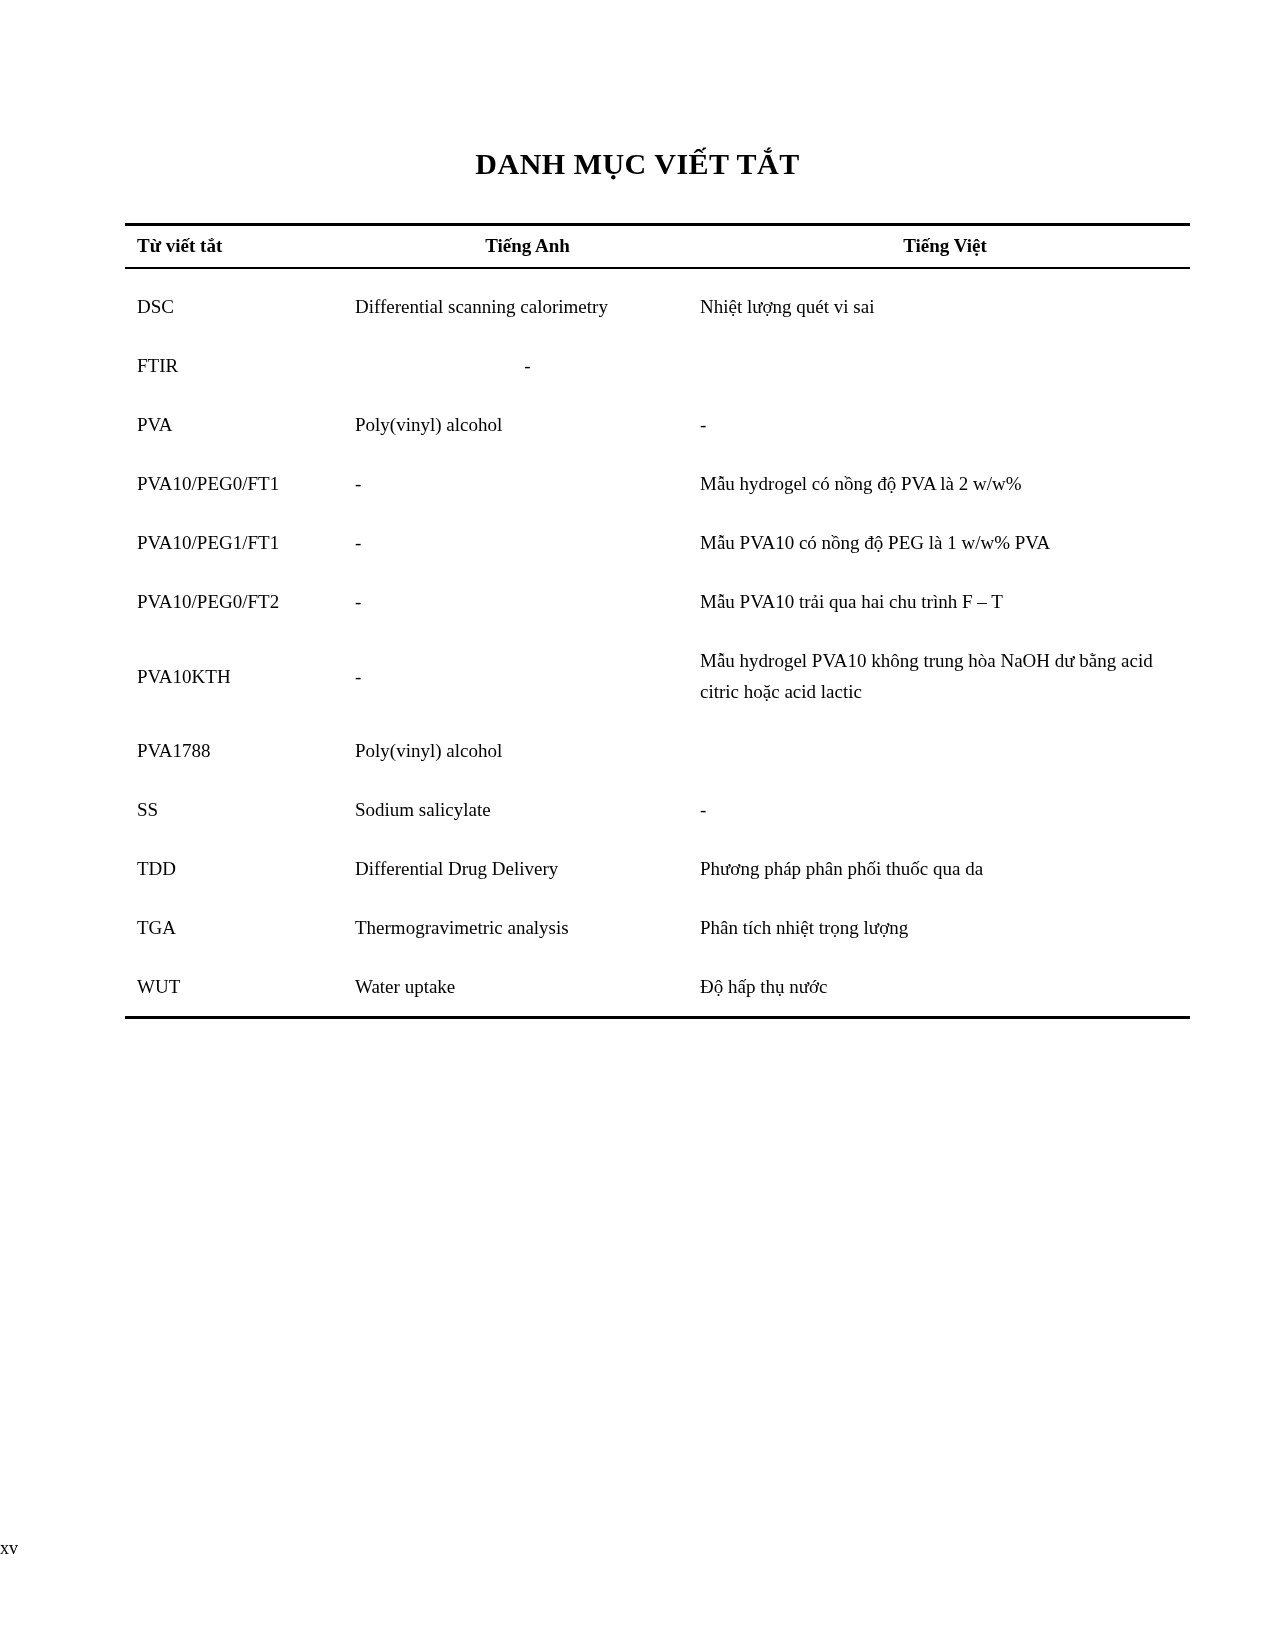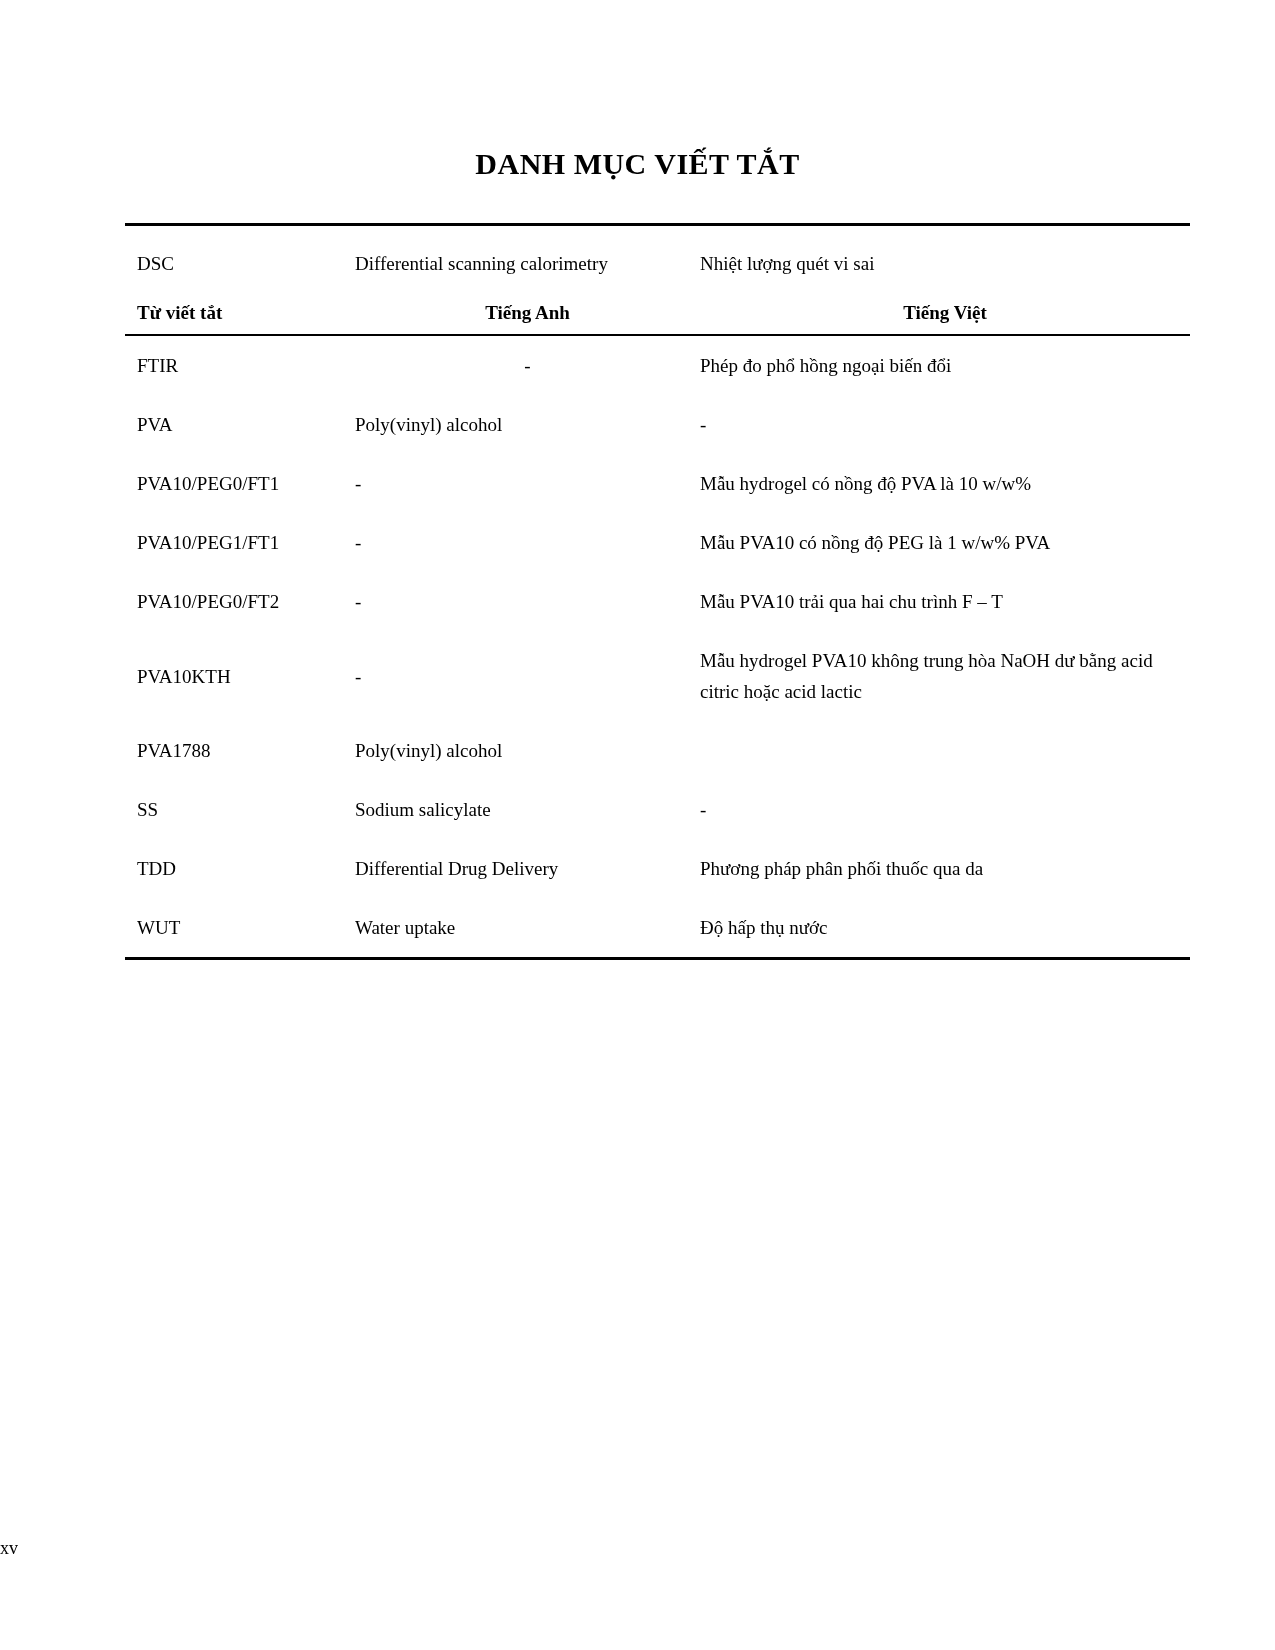--- a/index.html
+++ b/index.html
@@ -55,49 +55,48 @@
     font-size: 18px;
   }
 </style>
 </head>
 <body>
 
 <h1 class="title">DANH MỤC VIẾT TẮT</h1>
 
 <div class="abbr-table">
 
+  <div class="trow thead">
+    <div class="c1">Từ viết tắt</div>
+    <div class="c2">Tiếng Anh</div>
+    <div class="c3">Tiếng Việt</div>
+  </div>
+
   <div class="trow tbody-row first-body-row">
     <div class="c1">DSC</div>
     <div class="c2">Differential scanning calorimetry</div>
     <div class="c3">Nhiệt lượng quét vi sai</div>
   </div>
 
-  <div class="trow thead">
-    <div class="c1">Từ viết tắt</div>
-    <div class="c2">Tiếng Anh</div>
-    <div class="c3">Tiếng Việt</div>
-  </div>
-
 
   <div class="trow tbody-row">
     <div class="c1">FTIR</div>
     <div class="c2 cell-center">-</div>
-    <div class="c3">Phép đo phổ hồng ngoại biến đổi</div>
   </div>
 
   <div class="trow tbody-row">
     <div class="c1">PVA</div>
     <div class="c2">Poly(vinyl) alcohol</div>
     <div class="c3">-</div>
   </div>
 
   <div class="trow tbody-row">
     <div class="c1">PVA10/PEG0/FT1</div>
     <div class="c2">-</div>
-    <div class="c3">Mẫu hydrogel có nồng độ PVA là 10 w/w%</div>
+    <div class="c3">Mẫu hydrogel có nồng độ PVA là 2 w/w%</div>
   </div>
 
   <div class="trow tbody-row">
     <div class="c1">PVA10/PEG1/FT1</div>
     <div class="c2">-</div>
     <div class="c3">Mẫu PVA10 có nồng độ PEG là 1 w/w% PVA</div>
   </div>
 
   <div class="trow tbody-row">
     <div class="c1">PVA10/PEG0/FT2</div>
@@ -121,20 +120,25 @@
     <div class="c2">Sodium salicylate</div>
     <div class="c3">-</div>
   </div>
 
   <div class="trow tbody-row">
     <div class="c1">TDD</div>
     <div class="c2">Differential Drug Delivery</div>
     <div class="c3">Phương pháp phân phối thuốc qua da</div>
   </div>
 
+  <div class="trow tbody-row">
+    <div class="c1">TGA</div>
+    <div class="c2">Thermogravimetric analysis</div>
+    <div class="c3">Phân tích nhiệt trọng lượng</div>
+  </div>
 
   <div class="trow tbody-row last-body-row">
     <div class="c1">WUT</div>
     <div class="c2">Water uptake</div>
     <div class="c3">Độ hấp thụ nước</div>
   </div>
 
 </div>
 
 <div class="page-number">xv</div>

